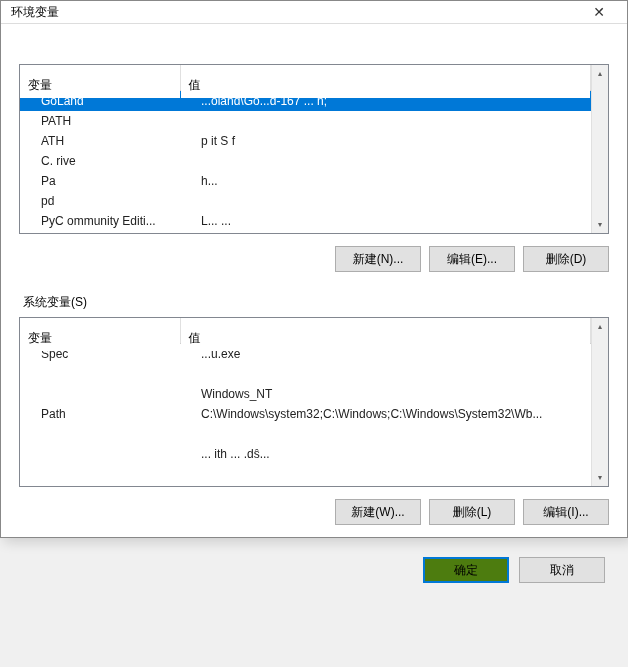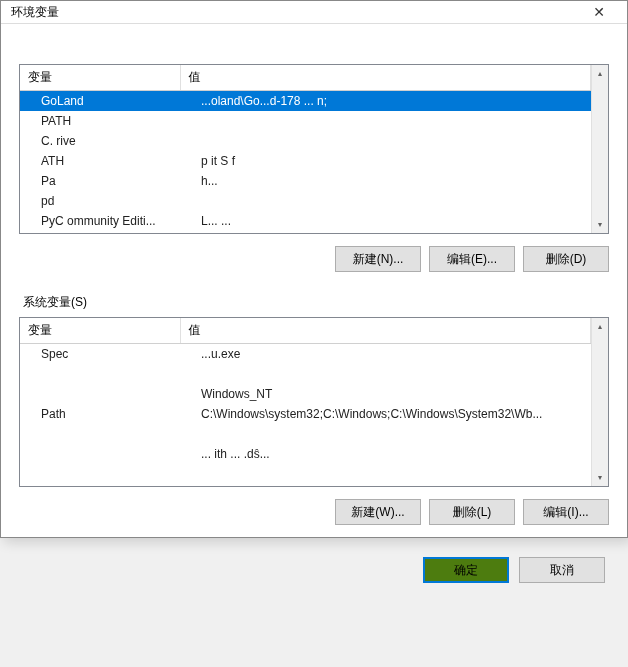--- a/index.html
+++ b/index.html
@@ -85,21 +85,21 @@
     }
     th {
       background: #ffffff;
       border-bottom: 1px solid #d0d0d0;
       border-right: 1px solid #e0e0e0;
       text-align: left;
       font-weight: normal;
       padding: 4px 8px;
       font-size: 12px;
       position: sticky;
-      top: 0;
+      top: 8px;
     }
     th:first-child {
       width: 160px;
     }
     td {
       padding: 2px 21px;
       font-size: 12px;
       white-space: nowrap;
       overflow: hidden;
       text-overflow: ellipsis;
@@ -184,33 +184,33 @@
           <table>
             <thead>
               <tr>
                 <th>变量</th>
                 <th>值</th>
               </tr>
             </thead>
             <tbody>
               <tr class="row-selected">
                 <td>GoLand</td>
-                <td>...oland\Go...d-178 ...    n;</td>
+                <td>...oland\Go...d-167 ...    n;</td>
               </tr>
               <tr class="row">
                 <td>   PATH</td>
-                <td> </td>
-              </tr>
-              <tr class="row">
-                <td>C.     rive</td>
                 <td> </td>
               </tr>
               <tr class="row">
                 <td>         ATH</td>
                 <td class="smudge">        p                       it S f </td>
+              </tr>
+              <tr class="row">
+                <td>C.     rive</td>
+                <td> </td>
               </tr>
               <tr class="row">
                 <td>Pa</td>
                 <td class="smudge">                                                                    h...</td>
               </tr>
               <tr class="row">
                 <td>pd</td>
                 <td> </td>
               </tr>
               <tr class="row">

